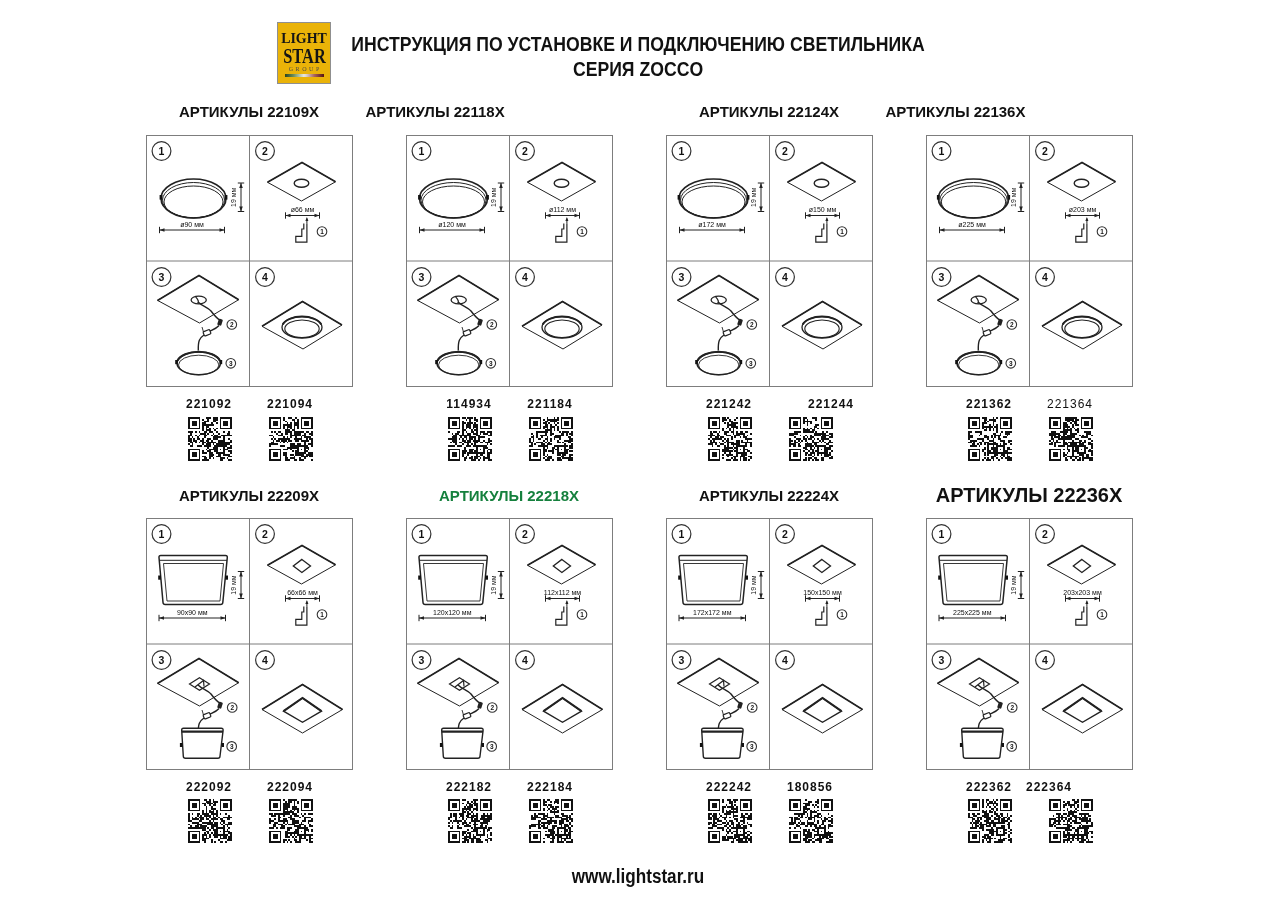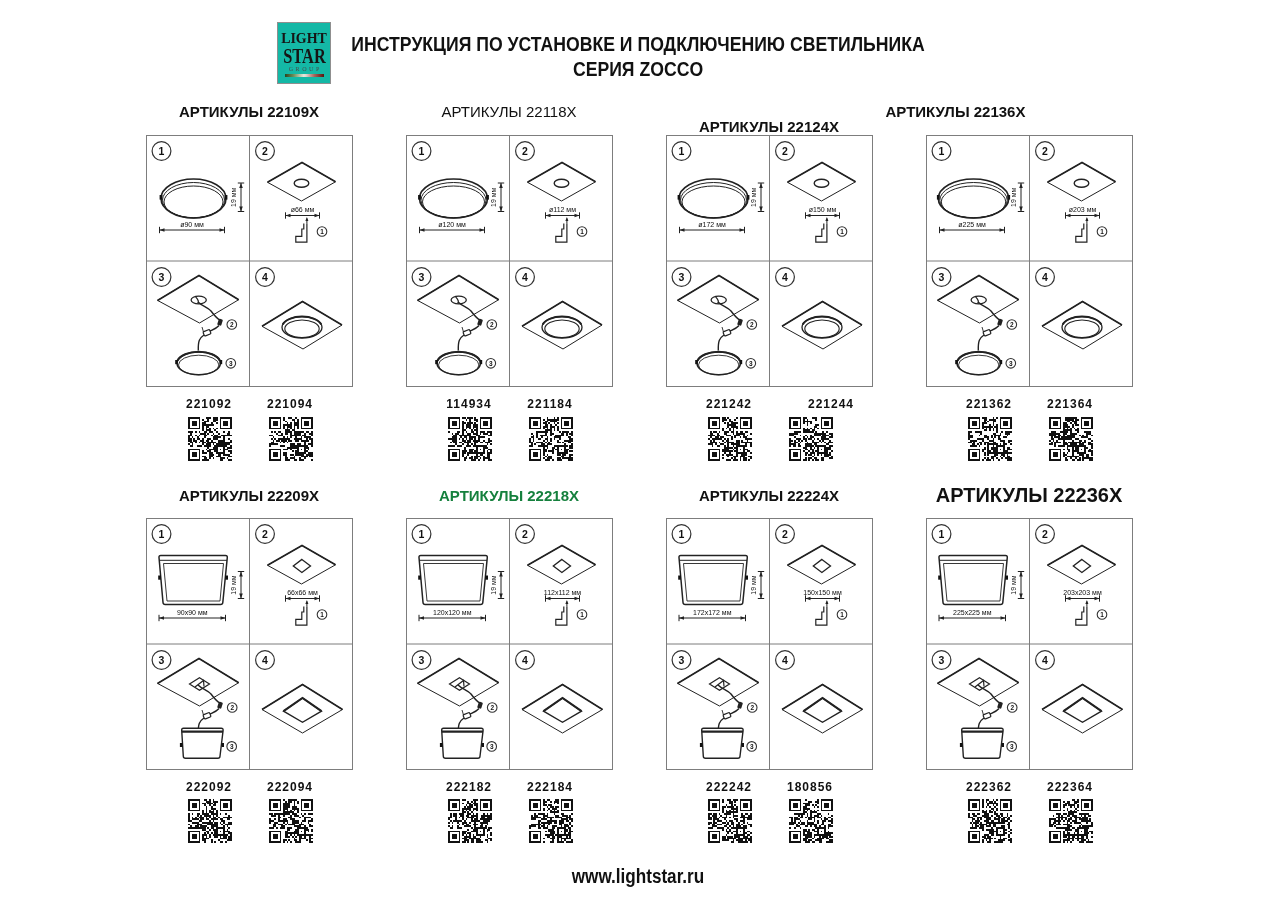--- a/index.html
+++ b/index.html
@@ -1,19 +1,19 @@
 <!DOCTYPE html>
 <html><head><meta charset="utf-8">
 <style>
 html,body{margin:0;padding:0;background:#fff;}
 body{width:1280px;height:905px;position:relative;overflow:hidden;font-family:'Liberation Sans',sans-serif;}
 svg text{font-family:'Liberation Sans',sans-serif;}
 </style></head>
 <body>
-<div style="position:absolute;left:277px;top:22px;width:54px;height:62px;border:1.5px solid #8f8f8f;box-sizing:border-box;background:#14b8a6;font-family:'Liberation Serif',serif;">
+<div style="position:absolute;left:277px;top:22px;width:54px;height:62px;border:1.5px solid #8f8f8f;box-sizing:border-box;background:#eab308;font-family:'Liberation Serif',serif;">
 <div style="position:absolute;left:0;top:7.7px;width:100%;text-align:center;font-weight:bold;font-size:15px;line-height:15px;color:#151515;transform:scaleX(0.93);">LIGHT</div>
 <div style="position:absolute;left:0;top:23px;width:100%;text-align:center;font-weight:bold;font-size:20.5px;line-height:20.5px;color:#151515;transform:scaleX(0.8);">STAR</div>
 <div style="position:absolute;left:0;top:42.5px;width:100%;text-align:center;font-size:6px;line-height:6px;color:#4a4a4a;letter-spacing:2.6px;text-indent:2.6px;">GROUP</div>
 <div style="position:absolute;left:6.5px;top:51.2px;width:39px;height:3px;background:linear-gradient(90deg,#2a451f,#6d8f5b 22%,#e7e7dc 48%,#ddd5cf 54%,#a9655c 75%,#571510);"></div>
 </div>
 <div style="position:absolute;left:-2px;top:31px;width:1280px;text-align:center;font-weight:bold;font-size:21px;line-height:25px;color:#111;transform:scaleX(0.84);">ИНСТРУКЦИЯ ПО УСТАНОВКЕ И ПОДКЛЮЧЕНИЮ СВЕТИЛЬНИКА<br>СЕРИЯ ZOCCO</div>
 <div style="position:absolute;left:105.5px;top:103.5px;width:287px;text-align:center;font-weight:bold;font-size:15px;line-height:15px;color:#111;">АРТИКУЛЫ 22109X</div>
 <div style="position:absolute;left:105.5px;top:488px;width:287px;text-align:center;font-weight:bold;font-size:15px;line-height:15px;color:#111;">АРТИКУЛЫ 22209X</div>
 <svg style="position:absolute;left:145.5px;top:135px" width="207" height="252" font-family="'Liberation Sans',sans-serif">
     <rect x="0.5" y="0.5" width="206" height="251" fill="#fff" stroke="#7d7d7d" stroke-width="1"></rect>
@@ -174,21 +174,21 @@
     <path fill="#111" d="M0 0h7v1h-7zM8 0h1v1h-1zM11 0h2v1h-2zM15 0h1v1h-1zM18 0h7v1h-7zM0 1h1v1h-1zM6 1h1v1h-1zM8 1h1v1h-1zM13 1h2v1h-2zM16 1h1v1h-1zM18 1h1v1h-1zM24 1h1v1h-1zM0 2h1v1h-1zM2 2h3v1h-3zM6 2h1v1h-1zM9 2h1v1h-1zM14 2h1v1h-1zM16 2h1v1h-1zM18 2h1v1h-1zM20 2h3v1h-3zM24 2h1v1h-1zM0 3h1v1h-1zM2 3h3v1h-3zM6 3h1v1h-1zM10 3h1v1h-1zM12 3h1v1h-1zM14 3h3v1h-3zM18 3h1v1h-1zM20 3h3v1h-3zM24 3h1v1h-1zM0 4h1v1h-1zM2 4h3v1h-3zM6 4h1v1h-1zM8 4h5v1h-5zM14 4h3v1h-3zM18 4h1v1h-1zM20 4h3v1h-3zM24 4h1v1h-1zM0 5h1v1h-1zM6 5h1v1h-1zM8 5h1v1h-1zM10 5h3v1h-3zM14 5h1v1h-1zM16 5h1v1h-1zM18 5h1v1h-1zM24 5h1v1h-1zM0 6h7v1h-7zM8 6h1v1h-1zM10 6h1v1h-1zM12 6h1v1h-1zM14 6h1v1h-1zM16 6h1v1h-1zM18 6h7v1h-7zM9 7h3v1h-3zM13 7h2v1h-2zM1 8h1v1h-1zM3 8h1v1h-1zM5 8h2v1h-2zM9 8h4v1h-4zM14 8h6v1h-6zM21 8h2v1h-2zM24 8h1v1h-1zM4 9h1v1h-1zM7 9h1v1h-1zM9 9h2v1h-2zM12 9h1v1h-1zM14 9h4v1h-4zM20 9h1v1h-1zM23 9h2v1h-2zM0 10h2v1h-2zM5 10h3v1h-3zM12 10h6v1h-6zM19 10h2v1h-2zM24 10h1v1h-1zM2 11h1v1h-1zM8 11h1v1h-1zM10 11h1v1h-1zM12 11h1v1h-1zM15 11h1v1h-1zM18 11h1v1h-1zM20 11h4v1h-4zM1 12h1v1h-1zM3 12h1v1h-1zM5 12h7v1h-7zM14 12h5v1h-5zM21 12h1v1h-1zM23 12h2v1h-2zM2 13h1v1h-1zM4 13h2v1h-2zM7 13h3v1h-3zM11 13h2v1h-2zM15 13h2v1h-2zM18 13h5v1h-5zM24 13h1v1h-1zM1 14h2v1h-2zM6 14h1v1h-1zM8 14h1v1h-1zM10 14h1v1h-1zM20 14h1v1h-1zM24 14h1v1h-1zM0 15h5v1h-5zM12 15h3v1h-3zM16 15h2v1h-2zM20 15h1v1h-1zM22 15h3v1h-3zM0 16h1v1h-1zM6 16h3v1h-3zM12 16h10v1h-10zM24 16h1v1h-1zM10 17h7v1h-7zM20 17h3v1h-3zM0 18h7v1h-7zM8 18h3v1h-3zM12 18h1v1h-1zM16 18h1v1h-1zM18 18h1v1h-1zM20 18h1v1h-1zM22 18h1v1h-1zM0 19h1v1h-1zM6 19h1v1h-1zM13 19h1v1h-1zM15 19h2v1h-2zM20 19h2v1h-2zM0 20h1v1h-1zM2 20h3v1h-3zM6 20h1v1h-1zM8 20h2v1h-2zM15 20h6v1h-6zM22 20h3v1h-3zM0 21h1v1h-1zM2 21h3v1h-3zM6 21h1v1h-1zM8 21h2v1h-2zM12 21h2v1h-2zM15 21h5v1h-5zM21 21h4v1h-4zM0 22h1v1h-1zM2 22h3v1h-3zM6 22h1v1h-1zM9 22h1v1h-1zM14 22h1v1h-1zM18 22h4v1h-4zM23 22h2v1h-2zM0 23h1v1h-1zM6 23h1v1h-1zM9 23h2v1h-2zM12 23h3v1h-3zM17 23h1v1h-1zM20 23h1v1h-1zM0 24h7v1h-7zM9 24h3v1h-3zM14 24h2v1h-2zM17 24h3v1h-3zM24 24h1v1h-1z"></path>
   </svg>
 <div style="position:absolute;left:165.0px;top:780.5px;width:88px;text-align:center;font-weight:bold;font-size:12px;line-height:12px;letter-spacing:1px;color:#111;">222092</div>
 <div style="position:absolute;left:246.0px;top:780.5px;width:88px;text-align:center;font-weight:bold;font-size:12px;line-height:12px;letter-spacing:1px;color:#111;">222094</div>
 <svg style="position:absolute;left:187.5px;top:799px" width="44" height="44" viewBox="0 0 25 25" shape-rendering="crispEdges">
     <path fill="#111" d="M0 0h7v1h-7zM9 0h2v1h-2zM12 0h1v1h-1zM14 0h1v1h-1zM18 0h7v1h-7zM0 1h1v1h-1zM6 1h1v1h-1zM10 1h3v1h-3zM14 1h3v1h-3zM18 1h1v1h-1zM24 1h1v1h-1zM0 2h1v1h-1zM2 2h3v1h-3zM6 2h1v1h-1zM8 2h2v1h-2zM11 2h3v1h-3zM15 2h1v1h-1zM18 2h1v1h-1zM20 2h3v1h-3zM24 2h1v1h-1zM0 3h1v1h-1zM2 3h3v1h-3zM6 3h1v1h-1zM9 3h1v1h-1zM12 3h1v1h-1zM14 3h2v1h-2zM18 3h1v1h-1zM20 3h3v1h-3zM24 3h1v1h-1zM0 4h1v1h-1zM2 4h3v1h-3zM6 4h1v1h-1zM10 4h1v1h-1zM13 4h1v1h-1zM18 4h1v1h-1zM20 4h3v1h-3zM24 4h1v1h-1zM0 5h1v1h-1zM6 5h1v1h-1zM10 5h1v1h-1zM13 5h3v1h-3zM18 5h1v1h-1zM24 5h1v1h-1zM0 6h7v1h-7zM8 6h1v1h-1zM10 6h1v1h-1zM12 6h1v1h-1zM14 6h1v1h-1zM16 6h1v1h-1zM18 6h7v1h-7zM8 7h1v1h-1zM10 7h1v1h-1zM12 7h3v1h-3zM16 7h1v1h-1zM0 8h1v1h-1zM2 8h1v1h-1zM5 8h2v1h-2zM8 8h4v1h-4zM13 8h4v1h-4zM18 8h1v1h-1zM21 8h1v1h-1zM0 9h1v1h-1zM5 9h1v1h-1zM7 9h1v1h-1zM9 9h4v1h-4zM14 9h1v1h-1zM16 9h1v1h-1zM23 9h1v1h-1zM0 10h1v1h-1zM2 10h1v1h-1zM4 10h1v1h-1zM6 10h3v1h-3zM10 10h1v1h-1zM12 10h1v1h-1zM14 10h2v1h-2zM17 10h1v1h-1zM20 10h5v1h-5zM0 11h1v1h-1zM2 11h4v1h-4zM7 11h2v1h-2zM10 11h2v1h-2zM13 11h4v1h-4zM18 11h2v1h-2zM22 11h2v1h-2zM0 12h2v1h-2zM6 12h2v1h-2zM12 12h1v1h-1zM14 12h1v1h-1zM19 12h2v1h-2zM2 13h4v1h-4zM8 13h6v1h-6zM15 13h2v1h-2zM18 13h1v1h-1zM20 13h1v1h-1zM23 13h2v1h-2zM0 14h1v1h-1zM5 14h3v1h-3zM11 14h6v1h-6zM19 14h1v1h-1zM21 14h4v1h-4zM1 15h1v1h-1zM4 15h2v1h-2zM7 15h4v1h-4zM13 15h4v1h-4zM20 15h1v1h-1zM22 15h1v1h-1zM0 16h10v1h-10zM11 16h1v1h-1zM13 16h2v1h-2zM16 16h5v1h-5zM23 16h1v1h-1zM8 17h2v1h-2zM12 17h1v1h-1zM14 17h3v1h-3zM20 17h1v1h-1zM22 17h1v1h-1zM0 18h7v1h-7zM10 18h2v1h-2zM15 18h2v1h-2zM18 18h1v1h-1zM20 18h4v1h-4zM0 19h1v1h-1zM6 19h1v1h-1zM9 19h1v1h-1zM11 19h1v1h-1zM13 19h1v1h-1zM15 19h2v1h-2zM20 19h1v1h-1zM23 19h2v1h-2zM0 20h1v1h-1zM2 20h3v1h-3zM6 20h1v1h-1zM8 20h3v1h-3zM12 20h1v1h-1zM14 20h9v1h-9zM24 20h1v1h-1zM0 21h1v1h-1zM2 21h3v1h-3zM6 21h1v1h-1zM8 21h1v1h-1zM10 21h1v1h-1zM12 21h1v1h-1zM15 21h2v1h-2zM18 21h1v1h-1zM20 21h2v1h-2zM23 21h2v1h-2zM0 22h1v1h-1zM2 22h3v1h-3zM6 22h1v1h-1zM8 22h4v1h-4zM18 22h4v1h-4zM23 22h2v1h-2zM0 23h1v1h-1zM6 23h1v1h-1zM8 23h2v1h-2zM13 23h1v1h-1zM17 23h1v1h-1zM22 23h3v1h-3zM0 24h7v1h-7zM9 24h1v1h-1zM13 24h1v1h-1zM15 24h1v1h-1zM18 24h2v1h-2zM21 24h1v1h-1z"></path>
   </svg>
 <svg style="position:absolute;left:268.5px;top:799px" width="44" height="44" viewBox="0 0 25 25" shape-rendering="crispEdges">
     <path fill="#111" d="M0 0h7v1h-7zM8 0h1v1h-1zM11 0h5v1h-5zM18 0h7v1h-7zM0 1h1v1h-1zM6 1h1v1h-1zM9 1h1v1h-1zM11 1h2v1h-2zM14 1h1v1h-1zM16 1h1v1h-1zM18 1h1v1h-1zM24 1h1v1h-1zM0 2h1v1h-1zM2 2h3v1h-3zM6 2h1v1h-1zM8 2h4v1h-4zM14 2h1v1h-1zM16 2h1v1h-1zM18 2h1v1h-1zM20 2h3v1h-3zM24 2h1v1h-1zM0 3h1v1h-1zM2 3h3v1h-3zM6 3h1v1h-1zM8 3h4v1h-4zM14 3h1v1h-1zM18 3h1v1h-1zM20 3h3v1h-3zM24 3h1v1h-1zM0 4h1v1h-1zM2 4h3v1h-3zM6 4h1v1h-1zM8 4h4v1h-4zM13 4h3v1h-3zM18 4h1v1h-1zM20 4h3v1h-3zM24 4h1v1h-1zM0 5h1v1h-1zM6 5h1v1h-1zM8 5h3v1h-3zM13 5h4v1h-4zM18 5h1v1h-1zM24 5h1v1h-1zM0 6h7v1h-7zM8 6h1v1h-1zM10 6h1v1h-1zM12 6h1v1h-1zM14 6h1v1h-1zM16 6h1v1h-1zM18 6h7v1h-7zM8 7h6v1h-6zM16 7h1v1h-1zM0 8h2v1h-2zM3 8h9v1h-9zM13 8h3v1h-3zM18 8h1v1h-1zM20 8h1v1h-1zM22 8h3v1h-3zM1 9h3v1h-3zM5 9h1v1h-1zM8 9h1v1h-1zM12 9h1v1h-1zM14 9h3v1h-3zM19 9h1v1h-1zM5 10h2v1h-2zM11 10h2v1h-2zM17 10h1v1h-1zM20 10h4v1h-4zM0 11h1v1h-1zM3 11h1v1h-1zM5 11h1v1h-1zM8 11h2v1h-2zM12 11h3v1h-3zM20 11h1v1h-1zM24 11h1v1h-1zM0 12h3v1h-3zM5 12h6v1h-6zM13 12h4v1h-4zM19 12h2v1h-2zM22 12h3v1h-3zM0 13h1v1h-1zM3 13h2v1h-2zM8 13h1v1h-1zM10 13h1v1h-1zM13 13h4v1h-4zM18 13h1v1h-1zM22 13h1v1h-1zM2 14h2v1h-2zM5 14h3v1h-3zM9 14h1v1h-1zM11 14h4v1h-4zM17 14h3v1h-3zM23 14h1v1h-1zM2 15h2v1h-2zM7 15h2v1h-2zM14 15h4v1h-4zM20 15h1v1h-1zM23 15h2v1h-2zM0 16h3v1h-3zM4 16h1v1h-1zM6 16h3v1h-3zM10 16h3v1h-3zM16 16h6v1h-6zM10 17h2v1h-2zM15 17h2v1h-2zM20 17h3v1h-3zM24 17h1v1h-1zM0 18h7v1h-7zM9 18h2v1h-2zM14 18h3v1h-3zM18 18h1v1h-1zM20 18h1v1h-1zM22 18h1v1h-1zM24 18h1v1h-1zM0 19h1v1h-1zM6 19h1v1h-1zM9 19h8v1h-8zM20 19h1v1h-1zM0 20h1v1h-1zM2 20h3v1h-3zM6 20h1v1h-1zM9 20h2v1h-2zM12 20h1v1h-1zM14 20h1v1h-1zM16 20h9v1h-9zM0 21h1v1h-1zM2 21h3v1h-3zM6 21h1v1h-1zM9 21h3v1h-3zM13 21h1v1h-1zM15 21h1v1h-1zM17 21h2v1h-2zM20 21h1v1h-1zM23 21h1v1h-1zM0 22h1v1h-1zM2 22h3v1h-3zM6 22h1v1h-1zM14 22h1v1h-1zM17 22h4v1h-4zM23 22h2v1h-2zM0 23h1v1h-1zM6 23h1v1h-1zM8 23h2v1h-2zM11 23h1v1h-1zM14 23h2v1h-2zM17 23h1v1h-1zM21 23h1v1h-1zM23 23h1v1h-1zM0 24h7v1h-7zM8 24h1v1h-1zM10 24h1v1h-1zM12 24h1v1h-1zM15 24h3v1h-3zM23 24h2v1h-2z"></path>
   </svg>
-<div style="position:absolute;left:365.5px;top:103.5px;width:287px;text-align:center;font-weight:normal;font-size:15px;line-height:15px;color:#111;">АРТИКУЛЫ 22118X</div>
+<div style="position:absolute;left:365.5px;top:103.5px;width:287px;font-weight:bold;font-size:15px;line-height:15px;color:#111;">АРТИКУЛЫ 22118X</div>
 <div style="position:absolute;left:365.5px;top:488px;width:287px;text-align:center;font-weight:bold;font-size:15px;line-height:15px;color:#15803d;">АРТИКУЛЫ 22218X</div>
 <svg style="position:absolute;left:405.5px;top:135px" width="207" height="252" font-family="'Liberation Sans',sans-serif">
     <rect x="0.5" y="0.5" width="206" height="251" fill="#fff" stroke="#7d7d7d" stroke-width="1"></rect>
     <line x1="103.5" y1="0.5" x2="103.5" y2="251.5" stroke="#7d7d7d" stroke-width="1"></line>
     <line x1="0.5" y1="126" x2="206.5" y2="126" stroke="#7d7d7d" stroke-width="1"></line>
     <g>
       <circle cx="15.5" cy="16" r="9.4" fill="none" stroke="#333" stroke-width="1.2"></circle>
       <text x="15.5" y="19.78" font-size="10.5" font-weight="bold" text-anchor="middle" fill="#111">1</text>
       <ellipse cx="47.5" cy="63.5" rx="34" ry="19.5" fill="#fff" stroke="#222" stroke-width="1.6"></ellipse>
       <ellipse cx="47.5" cy="65.2" rx="32.5" ry="17.7" fill="none" stroke="#222" stroke-width="1"></ellipse>
@@ -342,21 +342,21 @@
     <path fill="#111" d="M0 0h7v1h-7zM10 0h1v1h-1zM14 0h1v1h-1zM16 0h1v1h-1zM18 0h7v1h-7zM0 1h1v1h-1zM6 1h1v1h-1zM8 1h1v1h-1zM10 1h7v1h-7zM18 1h1v1h-1zM24 1h1v1h-1zM0 2h1v1h-1zM2 2h3v1h-3zM6 2h1v1h-1zM9 2h2v1h-2zM12 2h4v1h-4zM18 2h1v1h-1zM20 2h3v1h-3zM24 2h1v1h-1zM0 3h1v1h-1zM2 3h3v1h-3zM6 3h1v1h-1zM8 3h2v1h-2zM11 3h1v1h-1zM14 3h1v1h-1zM16 3h1v1h-1zM18 3h1v1h-1zM20 3h3v1h-3zM24 3h1v1h-1zM0 4h1v1h-1zM2 4h3v1h-3zM6 4h1v1h-1zM9 4h2v1h-2zM12 4h1v1h-1zM15 4h1v1h-1zM18 4h1v1h-1zM20 4h3v1h-3zM24 4h1v1h-1zM0 5h1v1h-1zM6 5h1v1h-1zM8 5h3v1h-3zM12 5h3v1h-3zM16 5h1v1h-1zM18 5h1v1h-1zM24 5h1v1h-1zM0 6h7v1h-7zM8 6h1v1h-1zM10 6h1v1h-1zM12 6h1v1h-1zM14 6h1v1h-1zM16 6h1v1h-1zM18 6h7v1h-7zM9 7h4v1h-4zM14 7h1v1h-1zM16 7h1v1h-1zM4 8h7v1h-7zM12 8h1v1h-1zM17 8h1v1h-1zM19 8h4v1h-4zM24 8h1v1h-1zM1 9h1v1h-1zM4 9h1v1h-1zM9 9h1v1h-1zM12 9h2v1h-2zM18 9h2v1h-2zM21 9h1v1h-1zM23 9h2v1h-2zM2 10h1v1h-1zM4 10h1v1h-1zM6 10h4v1h-4zM12 10h1v1h-1zM15 10h5v1h-5zM21 10h1v1h-1zM24 10h1v1h-1zM1 11h2v1h-2zM4 11h1v1h-1zM7 11h1v1h-1zM10 11h1v1h-1zM14 11h4v1h-4zM22 11h2v1h-2zM0 12h1v1h-1zM2 12h1v1h-1zM5 12h2v1h-2zM9 12h2v1h-2zM12 12h1v1h-1zM14 12h1v1h-1zM17 12h1v1h-1zM23 12h2v1h-2zM0 13h1v1h-1zM2 13h1v1h-1zM8 13h1v1h-1zM10 13h1v1h-1zM12 13h1v1h-1zM16 13h1v1h-1zM20 13h5v1h-5zM0 14h2v1h-2zM4 14h4v1h-4zM9 14h1v1h-1zM11 14h1v1h-1zM16 14h2v1h-2zM19 14h1v1h-1zM22 14h2v1h-2zM1 15h1v1h-1zM3 15h1v1h-1zM7 15h2v1h-2zM10 15h3v1h-3zM20 15h1v1h-1zM24 15h1v1h-1zM0 16h2v1h-2zM5 16h6v1h-6zM14 16h8v1h-8zM23 16h2v1h-2zM8 17h1v1h-1zM10 17h1v1h-1zM13 17h2v1h-2zM16 17h1v1h-1zM20 17h1v1h-1zM23 17h2v1h-2zM0 18h7v1h-7zM8 18h2v1h-2zM13 18h1v1h-1zM15 18h2v1h-2zM18 18h1v1h-1zM20 18h3v1h-3zM0 19h1v1h-1zM6 19h1v1h-1zM8 19h2v1h-2zM11 19h3v1h-3zM16 19h1v1h-1zM20 19h2v1h-2zM23 19h2v1h-2zM0 20h1v1h-1zM2 20h3v1h-3zM6 20h1v1h-1zM8 20h1v1h-1zM13 20h1v1h-1zM16 20h6v1h-6zM0 21h1v1h-1zM2 21h3v1h-3zM6 21h1v1h-1zM8 21h1v1h-1zM10 21h1v1h-1zM16 21h2v1h-2zM19 21h2v1h-2zM23 21h2v1h-2zM0 22h1v1h-1zM2 22h3v1h-3zM6 22h1v1h-1zM9 22h1v1h-1zM11 22h2v1h-2zM18 22h2v1h-2zM23 22h1v1h-1zM0 23h1v1h-1zM6 23h1v1h-1zM8 23h1v1h-1zM10 23h3v1h-3zM16 23h2v1h-2zM19 23h6v1h-6zM0 24h7v1h-7zM9 24h3v1h-3zM13 24h1v1h-1zM16 24h3v1h-3zM22 24h3v1h-3z"></path>
   </svg>
 <div style="position:absolute;left:425.0px;top:780.5px;width:88px;text-align:center;font-weight:bold;font-size:12px;line-height:12px;letter-spacing:1px;color:#111;">222182</div>
 <div style="position:absolute;left:506.0px;top:780.5px;width:88px;text-align:center;font-weight:bold;font-size:12px;line-height:12px;letter-spacing:1px;color:#111;">222184</div>
 <svg style="position:absolute;left:447.5px;top:799px" width="44" height="44" viewBox="0 0 25 25" shape-rendering="crispEdges">
     <path fill="#111" d="M0 0h7v1h-7zM8 0h2v1h-2zM14 0h3v1h-3zM18 0h7v1h-7zM0 1h1v1h-1zM6 1h1v1h-1zM11 1h1v1h-1zM13 1h1v1h-1zM15 1h1v1h-1zM18 1h1v1h-1zM24 1h1v1h-1zM0 2h1v1h-1zM2 2h3v1h-3zM6 2h1v1h-1zM8 2h1v1h-1zM11 2h2v1h-2zM14 2h3v1h-3zM18 2h1v1h-1zM20 2h3v1h-3zM24 2h1v1h-1zM0 3h1v1h-1zM2 3h3v1h-3zM6 3h1v1h-1zM10 3h1v1h-1zM12 3h2v1h-2zM15 3h2v1h-2zM18 3h1v1h-1zM20 3h3v1h-3zM24 3h1v1h-1zM0 4h1v1h-1zM2 4h3v1h-3zM6 4h1v1h-1zM9 4h1v1h-1zM11 4h3v1h-3zM16 4h1v1h-1zM18 4h1v1h-1zM20 4h3v1h-3zM24 4h1v1h-1zM0 5h1v1h-1zM6 5h1v1h-1zM8 5h5v1h-5zM14 5h3v1h-3zM18 5h1v1h-1zM24 5h1v1h-1zM0 6h7v1h-7zM8 6h1v1h-1zM10 6h1v1h-1zM12 6h1v1h-1zM14 6h1v1h-1zM16 6h1v1h-1zM18 6h7v1h-7zM8 7h2v1h-2zM11 7h1v1h-1zM13 7h1v1h-1zM1 8h1v1h-1zM3 8h2v1h-2zM6 8h3v1h-3zM11 8h2v1h-2zM14 8h1v1h-1zM16 8h1v1h-1zM20 8h1v1h-1zM22 8h1v1h-1zM24 8h1v1h-1zM1 9h1v1h-1zM3 9h2v1h-2zM7 9h2v1h-2zM10 9h2v1h-2zM13 9h4v1h-4zM19 9h6v1h-6zM0 10h2v1h-2zM4 10h1v1h-1zM6 10h1v1h-1zM8 10h1v1h-1zM11 10h4v1h-4zM16 10h1v1h-1zM19 10h2v1h-2zM22 10h3v1h-3zM0 11h1v1h-1zM4 11h1v1h-1zM8 11h1v1h-1zM10 11h1v1h-1zM13 11h1v1h-1zM15 11h2v1h-2zM18 11h7v1h-7zM1 12h1v1h-1zM3 12h5v1h-5zM9 12h1v1h-1zM13 12h5v1h-5zM20 12h4v1h-4zM0 13h1v1h-1zM2 13h1v1h-1zM5 13h1v1h-1zM8 13h3v1h-3zM12 13h1v1h-1zM15 13h1v1h-1zM18 13h5v1h-5zM6 14h1v1h-1zM8 14h1v1h-1zM10 14h2v1h-2zM14 14h3v1h-3zM19 14h1v1h-1zM22 14h1v1h-1zM0 15h1v1h-1zM2 15h1v1h-1zM5 15h1v1h-1zM9 15h4v1h-4zM15 15h1v1h-1zM18 15h2v1h-2zM21 15h1v1h-1zM1 16h2v1h-2zM5 16h3v1h-3zM13 16h1v1h-1zM15 16h7v1h-7zM23 16h2v1h-2zM11 17h1v1h-1zM14 17h3v1h-3zM20 17h1v1h-1zM22 17h2v1h-2zM0 18h7v1h-7zM8 18h3v1h-3zM13 18h4v1h-4zM18 18h1v1h-1zM20 18h1v1h-1zM22 18h1v1h-1zM0 19h1v1h-1zM6 19h1v1h-1zM8 19h2v1h-2zM11 19h2v1h-2zM16 19h1v1h-1zM20 19h1v1h-1zM24 19h1v1h-1zM0 20h1v1h-1zM2 20h3v1h-3zM6 20h1v1h-1zM8 20h1v1h-1zM10 20h1v1h-1zM12 20h1v1h-1zM14 20h1v1h-1zM16 20h5v1h-5zM22 20h1v1h-1zM24 20h1v1h-1zM0 21h1v1h-1zM2 21h3v1h-3zM6 21h1v1h-1zM9 21h4v1h-4zM14 21h2v1h-2zM18 21h1v1h-1zM22 21h1v1h-1zM0 22h1v1h-1zM2 22h3v1h-3zM6 22h1v1h-1zM8 22h3v1h-3zM12 22h6v1h-6zM23 22h2v1h-2zM0 23h1v1h-1zM6 23h1v1h-1zM9 23h3v1h-3zM13 23h2v1h-2zM16 23h3v1h-3zM21 23h2v1h-2zM24 23h1v1h-1zM0 24h7v1h-7zM8 24h2v1h-2zM11 24h1v1h-1zM13 24h2v1h-2zM16 24h4v1h-4zM22 24h1v1h-1z"></path>
   </svg>
 <svg style="position:absolute;left:528.5px;top:799px" width="44" height="44" viewBox="0 0 25 25" shape-rendering="crispEdges">
     <path fill="#111" d="M0 0h7v1h-7zM8 0h1v1h-1zM10 0h2v1h-2zM15 0h2v1h-2zM18 0h7v1h-7zM0 1h1v1h-1zM6 1h1v1h-1zM8 1h2v1h-2zM12 1h1v1h-1zM14 1h3v1h-3zM18 1h1v1h-1zM24 1h1v1h-1zM0 2h1v1h-1zM2 2h3v1h-3zM6 2h1v1h-1zM8 2h1v1h-1zM14 2h1v1h-1zM16 2h1v1h-1zM18 2h1v1h-1zM20 2h3v1h-3zM24 2h1v1h-1zM0 3h1v1h-1zM2 3h3v1h-3zM6 3h1v1h-1zM8 3h2v1h-2zM11 3h2v1h-2zM18 3h1v1h-1zM20 3h3v1h-3zM24 3h1v1h-1zM0 4h1v1h-1zM2 4h3v1h-3zM6 4h1v1h-1zM10 4h1v1h-1zM12 4h2v1h-2zM15 4h2v1h-2zM18 4h1v1h-1zM20 4h3v1h-3zM24 4h1v1h-1zM0 5h1v1h-1zM6 5h1v1h-1zM8 5h1v1h-1zM11 5h1v1h-1zM13 5h3v1h-3zM18 5h1v1h-1zM24 5h1v1h-1zM0 6h7v1h-7zM8 6h1v1h-1zM10 6h1v1h-1zM12 6h1v1h-1zM14 6h1v1h-1zM16 6h1v1h-1zM18 6h7v1h-7zM12 7h5v1h-5zM3 8h1v1h-1zM5 8h4v1h-4zM10 8h1v1h-1zM14 8h1v1h-1zM18 8h2v1h-2zM24 8h1v1h-1zM1 9h1v1h-1zM3 9h2v1h-2zM8 9h3v1h-3zM15 9h2v1h-2zM19 9h3v1h-3zM23 9h1v1h-1zM1 10h6v1h-6zM8 10h1v1h-1zM10 10h4v1h-4zM15 10h4v1h-4zM21 10h3v1h-3zM1 11h3v1h-3zM7 11h3v1h-3zM12 11h1v1h-1zM18 11h4v1h-4zM23 11h2v1h-2zM5 12h2v1h-2zM10 12h6v1h-6zM17 12h3v1h-3zM21 12h2v1h-2zM24 12h1v1h-1zM5 13h1v1h-1zM7 13h6v1h-6zM14 13h2v1h-2zM17 13h3v1h-3zM23 13h1v1h-1zM1 14h6v1h-6zM8 14h1v1h-1zM11 14h1v1h-1zM17 14h2v1h-2zM20 14h2v1h-2zM23 14h1v1h-1zM0 15h4v1h-4zM5 15h1v1h-1zM7 15h2v1h-2zM10 15h1v1h-1zM13 15h3v1h-3zM18 15h1v1h-1zM20 15h3v1h-3zM24 15h1v1h-1zM0 16h1v1h-1zM5 16h2v1h-2zM8 16h3v1h-3zM13 16h2v1h-2zM16 16h5v1h-5zM22 16h2v1h-2zM11 17h3v1h-3zM16 17h1v1h-1zM20 17h2v1h-2zM23 17h1v1h-1zM0 18h7v1h-7zM9 18h1v1h-1zM11 18h4v1h-4zM16 18h1v1h-1zM18 18h1v1h-1zM20 18h2v1h-2zM23 18h2v1h-2zM0 19h1v1h-1zM6 19h1v1h-1zM12 19h3v1h-3zM16 19h1v1h-1zM20 19h1v1h-1zM22 19h2v1h-2zM0 20h1v1h-1zM2 20h3v1h-3zM6 20h1v1h-1zM9 20h5v1h-5zM15 20h9v1h-9zM0 21h1v1h-1zM2 21h3v1h-3zM6 21h1v1h-1zM10 21h2v1h-2zM13 21h2v1h-2zM16 21h3v1h-3zM21 21h1v1h-1zM23 21h1v1h-1zM0 22h1v1h-1zM2 22h3v1h-3zM6 22h1v1h-1zM8 22h1v1h-1zM12 22h3v1h-3zM16 22h1v1h-1zM18 22h6v1h-6zM0 23h1v1h-1zM6 23h1v1h-1zM13 23h1v1h-1zM16 23h1v1h-1zM18 23h1v1h-1zM20 23h1v1h-1zM24 23h1v1h-1zM0 24h7v1h-7zM8 24h1v1h-1zM12 24h2v1h-2zM16 24h4v1h-4zM21 24h4v1h-4z"></path>
   </svg>
-<div style="position:absolute;left:625.5px;top:103.5px;width:287px;text-align:center;font-weight:bold;font-size:15px;line-height:15px;color:#111;margin-top:15px;">АРТИКУЛЫ 22124X</div>
+<div style="position:absolute;left:625.5px;top:103.5px;width:287px;text-align:center;font-weight:bold;font-size:15px;line-height:15px;color:#111;">АРТИКУЛЫ 22124X</div>
 <div style="position:absolute;left:625.5px;top:488px;width:287px;text-align:center;font-weight:bold;font-size:15px;line-height:15px;color:#111;">АРТИКУЛЫ 22224X</div>
 <svg style="position:absolute;left:665.5px;top:135px" width="207" height="252" font-family="'Liberation Sans',sans-serif">
     <rect x="0.5" y="0.5" width="206" height="251" fill="#fff" stroke="#7d7d7d" stroke-width="1"></rect>
     <line x1="103.5" y1="0.5" x2="103.5" y2="251.5" stroke="#7d7d7d" stroke-width="1"></line>
     <line x1="0.5" y1="126" x2="206.5" y2="126" stroke="#7d7d7d" stroke-width="1"></line>
     <g>
       <circle cx="15.5" cy="16" r="9.4" fill="none" stroke="#333" stroke-width="1.2"></circle>
       <text x="15.5" y="19.78" font-size="10.5" font-weight="bold" text-anchor="middle" fill="#111">1</text>
       <ellipse cx="47.5" cy="63.5" rx="34.5" ry="19.5" fill="#fff" stroke="#222" stroke-width="1.6"></ellipse>
       <ellipse cx="47.5" cy="65.2" rx="33.0" ry="17.7" fill="none" stroke="#222" stroke-width="1"></ellipse>
@@ -663,27 +663,27 @@
     <g transform="translate(103.5,126)">
       <circle cx="15.5" cy="16" r="9.4" fill="none" stroke="#333" stroke-width="1.2"></circle>
       <text x="15.5" y="19.78" font-size="10.5" font-weight="bold" text-anchor="middle" fill="#111">4</text>
       <polygon points="53,40.5 93,65.5 53,89 12.5,65.5" fill="#fff" stroke="#222" stroke-width="1.0"></polygon>
       <path d="M12.5,65.5 L53,40.5 L93,65.5" fill="none" stroke="#222" stroke-width="1.7"></path>
       <polygon points="53,54 72,67.2 53,78.3 34,67.2" fill="#fff" stroke="#222" stroke-width="1.4"></polygon>
       <path d="M34,67.2 L53,54 L72,67.2" fill="none" stroke="#222" stroke-width="2.1"></path>
     </g>
   </svg>
 <div style="position:absolute;left:945.0px;top:398px;width:88px;text-align:center;font-weight:bold;font-size:12px;line-height:12px;letter-spacing:1px;color:#111;">221362</div>
-<div style="position:absolute;left:1026.0px;top:398px;width:88px;text-align:center;font-weight:bold;font-size:12px;line-height:12px;letter-spacing:1px;color:#111;">221364</div>
+<div style="position:absolute;left:1026.0px;top:398px;width:88px;text-align:center;font-weight:normal;font-size:12px;line-height:12px;letter-spacing:1px;color:#111;">221364</div>
 <svg style="position:absolute;left:967.5px;top:417px" width="44" height="44" viewBox="0 0 25 25" shape-rendering="crispEdges">
     <path fill="#111" d="M0 0h7v1h-7zM8 0h3v1h-3zM14 0h1v1h-1zM16 0h1v1h-1zM18 0h7v1h-7zM0 1h1v1h-1zM6 1h1v1h-1zM9 1h2v1h-2zM12 1h4v1h-4zM18 1h1v1h-1zM24 1h1v1h-1zM0 2h1v1h-1zM2 2h3v1h-3zM6 2h1v1h-1zM9 2h1v1h-1zM11 2h1v1h-1zM14 2h2v1h-2zM18 2h1v1h-1zM20 2h3v1h-3zM24 2h1v1h-1zM0 3h1v1h-1zM2 3h3v1h-3zM6 3h1v1h-1zM8 3h3v1h-3zM14 3h1v1h-1zM18 3h1v1h-1zM20 3h3v1h-3zM24 3h1v1h-1zM0 4h1v1h-1zM2 4h3v1h-3zM6 4h1v1h-1zM8 4h1v1h-1zM12 4h1v1h-1zM14 4h1v1h-1zM16 4h1v1h-1zM18 4h1v1h-1zM20 4h3v1h-3zM24 4h1v1h-1zM0 5h1v1h-1zM6 5h1v1h-1zM8 5h6v1h-6zM15 5h2v1h-2zM18 5h1v1h-1zM24 5h1v1h-1zM0 6h7v1h-7zM8 6h1v1h-1zM10 6h1v1h-1zM12 6h1v1h-1zM14 6h1v1h-1zM16 6h1v1h-1zM18 6h7v1h-7zM9 7h2v1h-2zM12 7h1v1h-1zM14 7h1v1h-1zM16 7h1v1h-1zM0 8h2v1h-2zM4 8h4v1h-4zM16 8h1v1h-1zM19 8h1v1h-1zM21 8h4v1h-4zM0 9h1v1h-1zM7 9h1v1h-1zM14 9h2v1h-2zM18 9h1v1h-1zM21 9h3v1h-3zM0 10h3v1h-3zM6 10h1v1h-1zM9 10h2v1h-2zM13 10h1v1h-1zM15 10h4v1h-4zM22 10h1v1h-1zM0 11h3v1h-3zM9 11h3v1h-3zM13 11h1v1h-1zM15 11h1v1h-1zM17 11h1v1h-1zM20 11h2v1h-2zM0 12h1v1h-1zM5 12h4v1h-4zM11 12h1v1h-1zM14 12h1v1h-1zM17 12h2v1h-2zM1 13h4v1h-4zM8 13h1v1h-1zM12 13h3v1h-3zM18 13h3v1h-3zM23 13h2v1h-2zM0 14h2v1h-2zM3 14h1v1h-1zM6 14h2v1h-2zM9 14h3v1h-3zM14 14h2v1h-2zM20 14h1v1h-1zM23 14h1v1h-1zM2 15h2v1h-2zM5 15h1v1h-1zM7 15h1v1h-1zM9 15h1v1h-1zM11 15h6v1h-6zM18 15h1v1h-1zM20 15h2v1h-2zM24 15h1v1h-1zM1 16h4v1h-4zM6 16h1v1h-1zM11 16h1v1h-1zM14 16h1v1h-1zM16 16h5v1h-5zM9 17h1v1h-1zM11 17h1v1h-1zM13 17h4v1h-4zM20 17h1v1h-1zM22 17h2v1h-2zM0 18h7v1h-7zM8 18h2v1h-2zM11 18h1v1h-1zM13 18h4v1h-4zM18 18h1v1h-1zM20 18h1v1h-1zM22 18h3v1h-3zM0 19h1v1h-1zM6 19h1v1h-1zM8 19h1v1h-1zM11 19h2v1h-2zM14 19h3v1h-3zM20 19h3v1h-3zM0 20h1v1h-1zM2 20h3v1h-3zM6 20h1v1h-1zM9 20h1v1h-1zM11 20h14v1h-14zM0 21h1v1h-1zM2 21h3v1h-3zM6 21h1v1h-1zM9 21h1v1h-1zM11 21h1v1h-1zM15 21h2v1h-2zM19 21h2v1h-2zM22 21h1v1h-1zM0 22h1v1h-1zM2 22h3v1h-3zM6 22h1v1h-1zM13 22h3v1h-3zM18 22h1v1h-1zM20 22h1v1h-1zM22 22h2v1h-2zM0 23h1v1h-1zM6 23h1v1h-1zM9 23h1v1h-1zM11 23h1v1h-1zM13 23h2v1h-2zM16 23h1v1h-1zM19 23h1v1h-1zM21 23h4v1h-4zM0 24h7v1h-7zM8 24h1v1h-1zM10 24h3v1h-3zM14 24h1v1h-1zM17 24h1v1h-1zM22 24h3v1h-3z"></path>
   </svg>
 <svg style="position:absolute;left:1048.5px;top:417px" width="44" height="44" viewBox="0 0 25 25" shape-rendering="crispEdges">
     <path fill="#111" d="M0 0h7v1h-7zM9 0h7v1h-7zM18 0h7v1h-7zM0 1h1v1h-1zM6 1h1v1h-1zM9 1h5v1h-5zM15 1h2v1h-2zM18 1h1v1h-1zM24 1h1v1h-1zM0 2h1v1h-1zM2 2h3v1h-3zM6 2h1v1h-1zM10 2h2v1h-2zM13 2h3v1h-3zM18 2h1v1h-1zM20 2h3v1h-3zM24 2h1v1h-1zM0 3h1v1h-1zM2 3h3v1h-3zM6 3h1v1h-1zM8 3h2v1h-2zM12 3h1v1h-1zM14 3h2v1h-2zM18 3h1v1h-1zM20 3h3v1h-3zM24 3h1v1h-1zM0 4h1v1h-1zM2 4h3v1h-3zM6 4h1v1h-1zM8 4h3v1h-3zM13 4h1v1h-1zM15 4h2v1h-2zM18 4h1v1h-1zM20 4h3v1h-3zM24 4h1v1h-1zM0 5h1v1h-1zM6 5h1v1h-1zM8 5h4v1h-4zM13 5h1v1h-1zM18 5h1v1h-1zM24 5h1v1h-1zM0 6h7v1h-7zM8 6h1v1h-1zM10 6h1v1h-1zM12 6h1v1h-1zM14 6h1v1h-1zM16 6h1v1h-1zM18 6h7v1h-7zM8 7h5v1h-5zM15 7h2v1h-2zM1 8h3v1h-3zM6 8h5v1h-5zM12 8h1v1h-1zM16 8h1v1h-1zM20 8h4v1h-4zM0 9h6v1h-6zM8 9h2v1h-2zM12 9h4v1h-4zM21 9h3v1h-3zM0 10h4v1h-4zM5 10h2v1h-2zM8 10h1v1h-1zM10 10h5v1h-5zM17 10h1v1h-1zM19 10h1v1h-1zM21 10h1v1h-1zM24 10h1v1h-1zM1 11h1v1h-1zM3 11h3v1h-3zM7 11h8v1h-8zM18 11h4v1h-4zM1 12h2v1h-2zM5 12h8v1h-8zM15 12h2v1h-2zM22 12h2v1h-2zM0 13h1v1h-1zM2 13h1v1h-1zM4 13h1v1h-1zM8 13h1v1h-1zM13 13h1v1h-1zM17 13h2v1h-2zM20 13h1v1h-1zM24 13h1v1h-1zM1 14h1v1h-1zM3 14h4v1h-4zM8 14h2v1h-2zM11 14h7v1h-7zM19 14h2v1h-2zM22 14h2v1h-2zM0 15h2v1h-2zM3 15h1v1h-1zM8 15h3v1h-3zM12 15h4v1h-4zM17 15h3v1h-3zM22 15h3v1h-3zM3 16h1v1h-1zM5 16h4v1h-4zM10 16h11v1h-11zM24 16h1v1h-1zM10 17h1v1h-1zM13 17h1v1h-1zM15 17h2v1h-2zM20 17h2v1h-2zM24 17h1v1h-1zM0 18h7v1h-7zM8 18h1v1h-1zM10 18h2v1h-2zM13 18h1v1h-1zM15 18h2v1h-2zM18 18h1v1h-1zM20 18h1v1h-1zM23 18h1v1h-1zM0 19h1v1h-1zM6 19h1v1h-1zM11 19h1v1h-1zM13 19h4v1h-4zM20 19h1v1h-1zM22 19h3v1h-3zM0 20h1v1h-1zM2 20h3v1h-3zM6 20h1v1h-1zM8 20h1v1h-1zM10 20h1v1h-1zM13 20h1v1h-1zM16 20h5v1h-5zM24 20h1v1h-1zM0 21h1v1h-1zM2 21h3v1h-3zM6 21h1v1h-1zM8 21h2v1h-2zM13 21h1v1h-1zM17 21h3v1h-3zM21 21h2v1h-2zM24 21h1v1h-1zM0 22h1v1h-1zM2 22h3v1h-3zM6 22h1v1h-1zM8 22h1v1h-1zM10 22h7v1h-7zM19 22h1v1h-1zM21 22h2v1h-2zM0 23h1v1h-1zM6 23h1v1h-1zM9 23h1v1h-1zM12 23h1v1h-1zM15 23h1v1h-1zM17 23h1v1h-1zM19 23h6v1h-6zM0 24h7v1h-7zM9 24h2v1h-2zM13 24h2v1h-2zM16 24h2v1h-2zM19 24h1v1h-1zM23 24h2v1h-2z"></path>
   </svg>
 <div style="position:absolute;left:945.0px;top:780.5px;width:88px;text-align:center;font-weight:bold;font-size:12px;line-height:12px;letter-spacing:1px;color:#111;">222362</div>
-<div style="position:absolute;left:1026.0px;top:780.5px;width:88px;text-align:center;font-weight:bold;font-size:12px;line-height:12px;letter-spacing:1px;color:#111;">222364</div>
+<div style="position:absolute;left:1026.0px;top:780.5px;width:88px;font-weight:bold;font-size:12px;line-height:12px;letter-spacing:1px;color:#111;">222364</div>
 <svg style="position:absolute;left:967.5px;top:799px" width="44" height="44" viewBox="0 0 25 25" shape-rendering="crispEdges">
     <path fill="#111" d="M0 0h7v1h-7zM8 0h1v1h-1zM10 0h2v1h-2zM14 0h1v1h-1zM16 0h1v1h-1zM18 0h7v1h-7zM0 1h1v1h-1zM6 1h1v1h-1zM8 1h1v1h-1zM10 1h1v1h-1zM12 1h2v1h-2zM15 1h1v1h-1zM18 1h1v1h-1zM24 1h1v1h-1zM0 2h1v1h-1zM2 2h3v1h-3zM6 2h1v1h-1zM8 2h1v1h-1zM11 2h6v1h-6zM18 2h1v1h-1zM20 2h3v1h-3zM24 2h1v1h-1zM0 3h1v1h-1zM2 3h3v1h-3zM6 3h1v1h-1zM8 3h1v1h-1zM11 3h1v1h-1zM14 3h1v1h-1zM16 3h1v1h-1zM18 3h1v1h-1zM20 3h3v1h-3zM24 3h1v1h-1zM0 4h1v1h-1zM2 4h3v1h-3zM6 4h1v1h-1zM8 4h1v1h-1zM10 4h1v1h-1zM12 4h1v1h-1zM15 4h1v1h-1zM18 4h1v1h-1zM20 4h3v1h-3zM24 4h1v1h-1zM0 5h1v1h-1zM6 5h1v1h-1zM13 5h2v1h-2zM16 5h1v1h-1zM18 5h1v1h-1zM24 5h1v1h-1zM0 6h7v1h-7zM8 6h1v1h-1zM10 6h1v1h-1zM12 6h1v1h-1zM14 6h1v1h-1zM16 6h1v1h-1zM18 6h7v1h-7zM8 7h3v1h-3zM12 7h2v1h-2zM15 7h1v1h-1zM0 8h1v1h-1zM2 8h2v1h-2zM5 8h2v1h-2zM9 8h3v1h-3zM15 8h2v1h-2zM18 8h2v1h-2zM22 8h1v1h-1zM0 9h1v1h-1zM3 9h2v1h-2zM8 9h4v1h-4zM13 9h1v1h-1zM16 9h2v1h-2zM19 9h1v1h-1zM22 9h1v1h-1zM24 9h1v1h-1zM0 10h3v1h-3zM5 10h3v1h-3zM9 10h4v1h-4zM15 10h1v1h-1zM17 10h2v1h-2zM20 10h2v1h-2zM23 10h1v1h-1zM2 11h2v1h-2zM5 11h1v1h-1zM7 11h1v1h-1zM10 11h3v1h-3zM15 11h3v1h-3zM19 11h2v1h-2zM22 11h2v1h-2zM2 12h1v1h-1zM4 12h3v1h-3zM9 12h3v1h-3zM13 12h2v1h-2zM17 12h1v1h-1zM19 12h4v1h-4zM24 12h1v1h-1zM1 13h1v1h-1zM3 13h3v1h-3zM7 13h1v1h-1zM10 13h11v1h-11zM23 13h1v1h-1zM2 14h1v1h-1zM4 14h1v1h-1zM6 14h5v1h-5zM12 14h1v1h-1zM14 14h2v1h-2zM22 14h2v1h-2zM2 15h1v1h-1zM4 15h2v1h-2zM7 15h2v1h-2zM10 15h3v1h-3zM14 15h2v1h-2zM19 15h2v1h-2zM23 15h1v1h-1zM1 16h4v1h-4zM6 16h3v1h-3zM13 16h1v1h-1zM16 16h5v1h-5zM23 16h1v1h-1zM8 17h1v1h-1zM10 17h5v1h-5zM16 17h1v1h-1zM20 17h2v1h-2zM24 17h1v1h-1zM0 18h7v1h-7zM12 18h5v1h-5zM18 18h1v1h-1zM20 18h1v1h-1zM23 18h1v1h-1zM0 19h1v1h-1zM6 19h1v1h-1zM12 19h3v1h-3zM16 19h1v1h-1zM20 19h2v1h-2zM24 19h1v1h-1zM0 20h1v1h-1zM2 20h3v1h-3zM6 20h1v1h-1zM9 20h3v1h-3zM13 20h2v1h-2zM16 20h5v1h-5zM23 20h1v1h-1zM0 21h1v1h-1zM2 21h3v1h-3zM6 21h1v1h-1zM8 21h2v1h-2zM11 21h2v1h-2zM18 21h1v1h-1zM23 21h1v1h-1zM0 22h1v1h-1zM2 22h3v1h-3zM6 22h1v1h-1zM9 22h5v1h-5zM15 22h1v1h-1zM18 22h1v1h-1zM20 22h2v1h-2zM24 22h1v1h-1zM0 23h1v1h-1zM6 23h1v1h-1zM8 23h1v1h-1zM10 23h1v1h-1zM12 23h1v1h-1zM17 23h4v1h-4zM23 23h2v1h-2zM0 24h7v1h-7zM8 24h1v1h-1zM11 24h2v1h-2zM15 24h5v1h-5zM24 24h1v1h-1z"></path>
   </svg>
 <svg style="position:absolute;left:1048.5px;top:799px" width="44" height="44" viewBox="0 0 25 25" shape-rendering="crispEdges">
     <path fill="#111" d="M0 0h7v1h-7zM13 0h2v1h-2zM16 0h1v1h-1zM18 0h7v1h-7zM0 1h1v1h-1zM6 1h1v1h-1zM8 1h1v1h-1zM10 1h2v1h-2zM14 1h3v1h-3zM18 1h1v1h-1zM24 1h1v1h-1zM0 2h1v1h-1zM2 2h3v1h-3zM6 2h1v1h-1zM9 2h3v1h-3zM14 2h2v1h-2zM18 2h1v1h-1zM20 2h3v1h-3zM24 2h1v1h-1zM0 3h1v1h-1zM2 3h3v1h-3zM6 3h1v1h-1zM8 3h2v1h-2zM11 3h4v1h-4zM16 3h1v1h-1zM18 3h1v1h-1zM20 3h3v1h-3zM24 3h1v1h-1zM0 4h1v1h-1zM2 4h3v1h-3zM6 4h1v1h-1zM8 4h1v1h-1zM12 4h1v1h-1zM14 4h1v1h-1zM16 4h1v1h-1zM18 4h1v1h-1zM20 4h3v1h-3zM24 4h1v1h-1zM0 5h1v1h-1zM6 5h1v1h-1zM10 5h1v1h-1zM15 5h1v1h-1zM18 5h1v1h-1zM24 5h1v1h-1zM0 6h7v1h-7zM8 6h1v1h-1zM10 6h1v1h-1zM12 6h1v1h-1zM14 6h1v1h-1zM16 6h1v1h-1zM18 6h7v1h-7zM11 7h5v1h-5zM4 8h3v1h-3zM8 8h2v1h-2zM11 8h3v1h-3zM17 8h6v1h-6zM2 9h1v1h-1zM5 9h1v1h-1zM7 9h1v1h-1zM10 9h2v1h-2zM13 9h3v1h-3zM18 9h1v1h-1zM20 9h1v1h-1zM22 9h2v1h-2zM4 10h6v1h-6zM12 10h1v1h-1zM14 10h4v1h-4zM19 10h3v1h-3zM0 11h4v1h-4zM5 11h1v1h-1zM7 11h1v1h-1zM9 11h1v1h-1zM11 11h2v1h-2zM15 11h1v1h-1zM17 11h5v1h-5zM23 11h1v1h-1zM0 12h1v1h-1zM3 12h4v1h-4zM8 12h1v1h-1zM10 12h2v1h-2zM13 12h3v1h-3zM18 12h6v1h-6zM0 13h1v1h-1zM2 13h2v1h-2zM5 13h1v1h-1zM10 13h1v1h-1zM12 13h1v1h-1zM14 13h4v1h-4zM21 13h1v1h-1zM24 13h1v1h-1zM0 14h3v1h-3zM4 14h3v1h-3zM8 14h4v1h-4zM18 14h1v1h-1zM24 14h1v1h-1zM0 15h2v1h-2zM3 15h1v1h-1zM10 15h3v1h-3zM17 15h1v1h-1zM19 15h6v1h-6zM4 16h8v1h-8zM13 16h2v1h-2zM16 16h7v1h-7zM9 17h4v1h-4zM15 17h2v1h-2zM20 17h2v1h-2zM0 18h7v1h-7zM8 18h1v1h-1zM10 18h1v1h-1zM15 18h2v1h-2zM18 18h1v1h-1zM20 18h2v1h-2zM23 18h2v1h-2zM0 19h1v1h-1zM6 19h1v1h-1zM8 19h1v1h-1zM10 19h2v1h-2zM14 19h1v1h-1zM16 19h1v1h-1zM20 19h3v1h-3zM24 19h1v1h-1zM0 20h1v1h-1zM2 20h3v1h-3zM6 20h1v1h-1zM8 20h14v1h-14zM0 21h1v1h-1zM2 21h3v1h-3zM6 21h1v1h-1zM8 21h2v1h-2zM11 21h1v1h-1zM13 21h2v1h-2zM16 21h1v1h-1zM18 21h2v1h-2zM21 21h1v1h-1zM24 21h1v1h-1zM0 22h1v1h-1zM2 22h3v1h-3zM6 22h1v1h-1zM10 22h4v1h-4zM15 22h5v1h-5zM21 22h1v1h-1zM0 23h1v1h-1zM6 23h1v1h-1zM8 23h4v1h-4zM13 23h1v1h-1zM16 23h1v1h-1zM18 23h3v1h-3zM22 23h1v1h-1zM0 24h7v1h-7zM8 24h1v1h-1zM10 24h1v1h-1zM12 24h1v1h-1zM17 24h3v1h-3zM21 24h4v1h-4z"></path>
   </svg>
 <div style="position:absolute;left:-2px;top:865.5px;width:1280px;text-align:center;font-weight:bold;font-size:20px;line-height:20px;color:#111;transform:scaleX(0.855);">www.lightstar.ru</div>
 </body></html>

